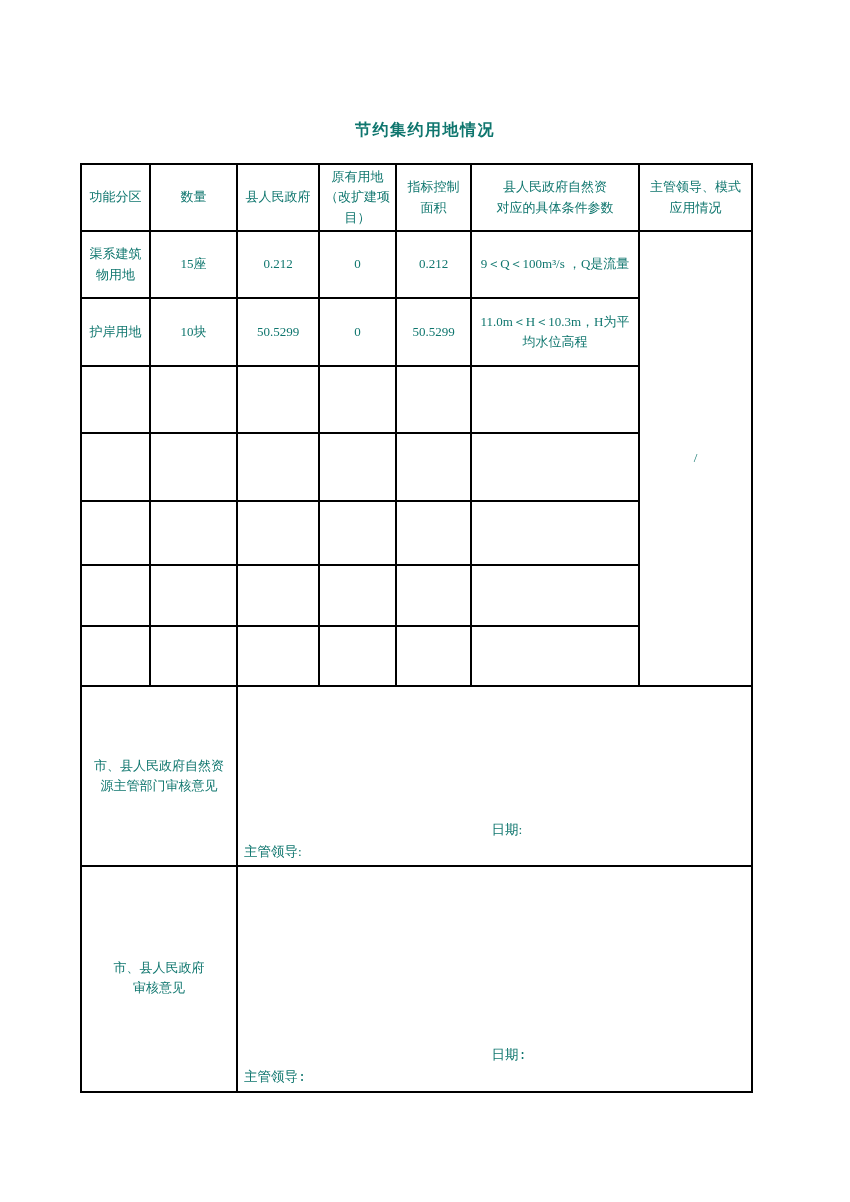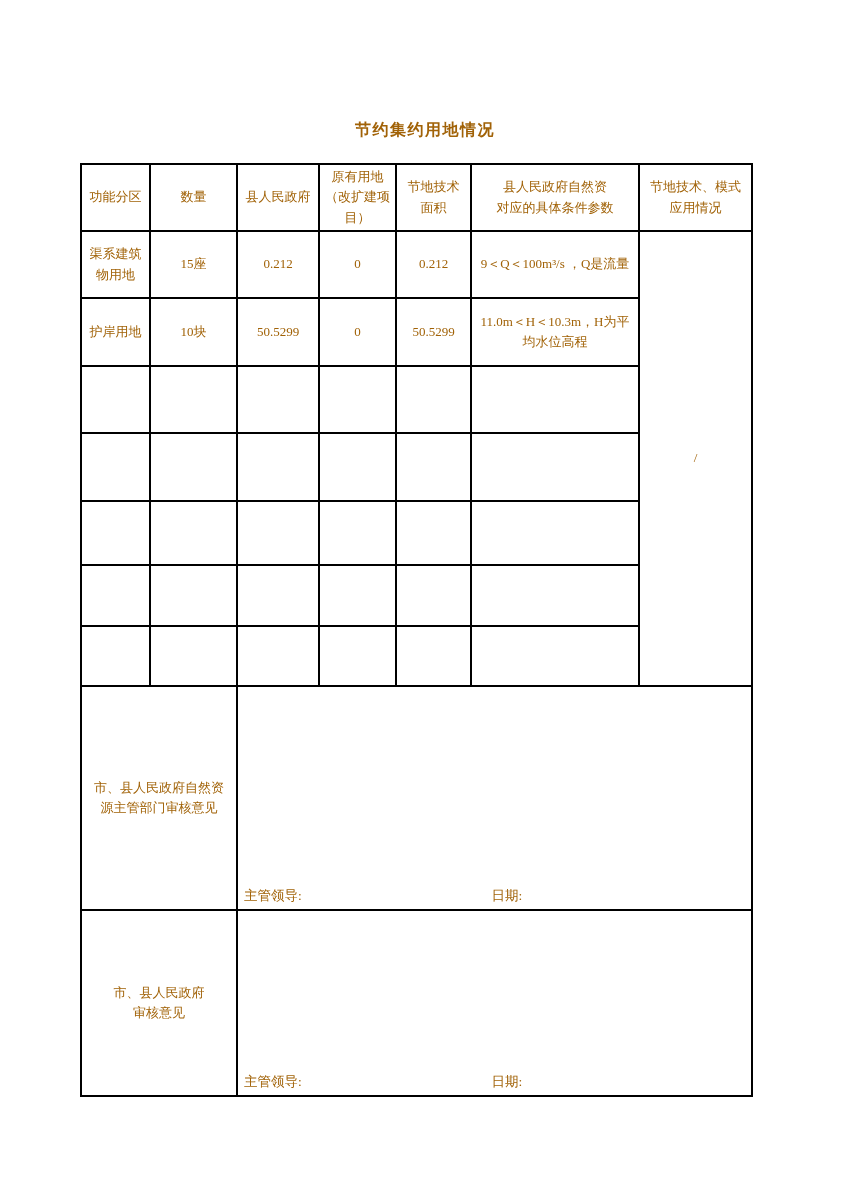--- a/index.html
+++ b/index.html
@@ -1,19 +1,19 @@
 <!DOCTYPE html>
 <html><head>
 <meta charset="utf-8">
 <style>
   * { margin:0; padding:0; box-sizing:border-box; }
   html,body { background:#ffffff; }
   .page {
     width:850px; height:1202px; position:relative; background:#fff;
-    font-family:"Liberation Serif","DejaVu Serif",serif; color:#a16207;
+    font-family:"Liberation Serif","DejaVu Serif",serif; color:#0f766e;
     overflow:hidden;
   }
   .doc-title {
     position:absolute; top:120px; left:0; width:100%;
     text-align:center; font-family:"Liberation Sans","DejaVu Sans",sans-serif;
     font-weight:bold; font-size:16px; letter-spacing:1.5px;
   }
   table.main {
     position:absolute; left:80px; top:163px; width:671px;
     border-collapse:collapse; table-layout:fixed;
@@ -26,30 +26,30 @@
     overflow:hidden;
   }
   tr.hrow  { height:67px; }
   tr.row-1 { height:67px; }
   tr.row-2 { height:68px; }
   tr.row-3 { height:67px; }
   tr.row-4 { height:68px; }
   tr.row-5 { height:64px; }
   tr.row-6 { height:61px; }
   tr.row-7 { height:60px; }
-  tr.sec-1 { height:224px; }
-  tr.sec-2 { height:186px; }
+  tr.sec-1 { height:180px; }
+  tr.sec-2 { height:226px;font-family:Liberation Mono, monospace; }
   td.tech-cell { font-size:13px; }
   td.sec-label { white-space:pre-line; }
   td.sec-content { position:relative; padding:0; }
   .signoff {
     position:absolute; left:6px; right:2px; bottom:5px;
     display:flex; text-align:left; font-size:13.5px; line-height:1.2;
   }
-  .signoff .leader { width:49%; display:inline-block; }
+  .signoff .leader { width:49%; display:inline-block;margin-top:22px; }
   .signoff .date   { display:inline-block; }
 </style>
 </head>
 <body>
 
 <div class="page">
 
   <div class="doc-title">节约集约用地情况</div>
 
   <table class="main">
@@ -63,25 +63,25 @@
       <col style="width:113px">
     </colgroup>
     <tbody>
       <tr class="hrow">
         <th>功能分区</th>
         <th>数量</th>
         <th>县人民政府</th>
         <th>原有用地
 （改扩建项
 目）</th>
-        <th>节地技术
+        <th>指标控制
 面积</th>
         <th>县人民政府自然资
 对应的具体条件参数</th>
-        <th>节地技术、模式
+        <th>主管领导、模式
 应用情况</th>
       </tr>
 
       <tr class="row-1">
         <td>渠系建筑
 物用地</td>
         <td>15座</td>
         <td>0.212</td>
         <td>0</td>
         <td>0.212</td>

